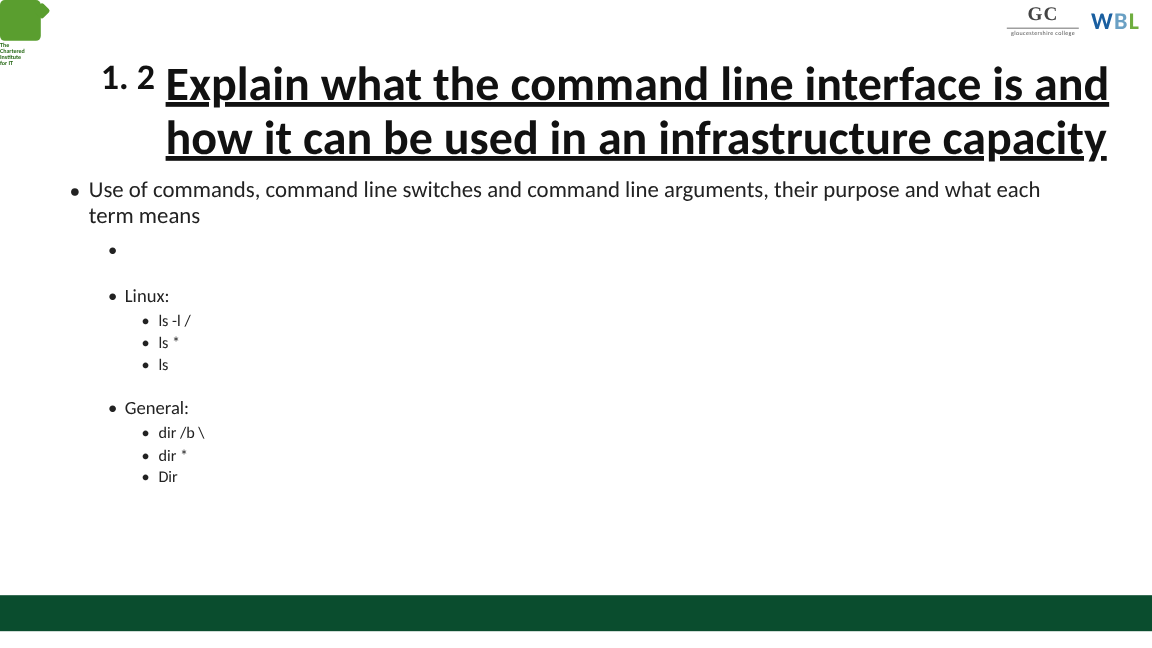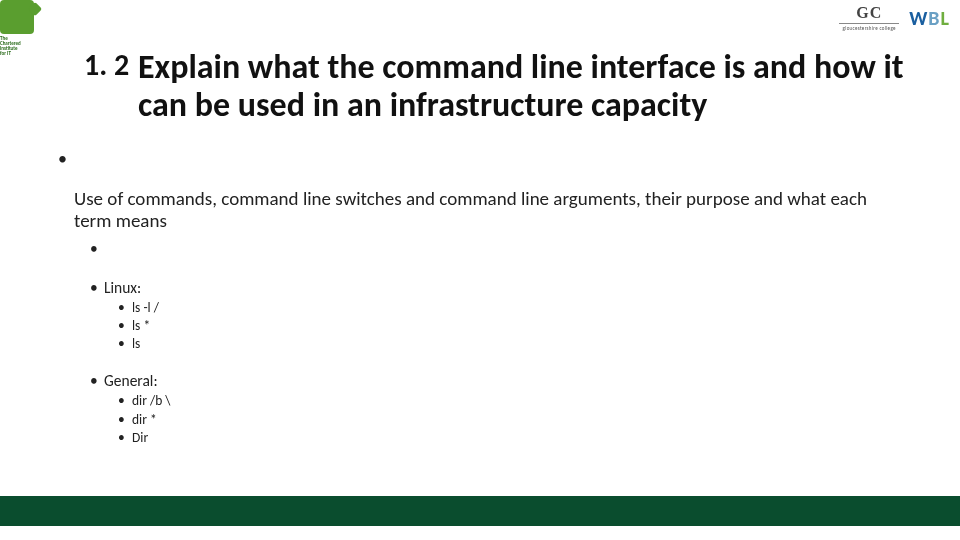--- a/index.html
+++ b/index.html
@@ -15,26 +15,26 @@
   .gc-logo .gc { font-family: Georgia, "Times New Roman", serif; font-size:16px; font-weight:700; color:#444; letter-spacing:1px; }
   .gc-logo .sub { font-size:5px; color:#555; letter-spacing:0.3px; }
   .gc-logo .line { width:60px; height:1px; background:#888; margin:1px 0; }
   .wbl-logo { display:flex; font-weight:800; font-size:20px; letter-spacing:1px; }
   .wbl-logo .w { color:#1a5fa0; }
   .wbl-logo .b { color:#6aa0c4; }
   .wbl-logo .l { color:#6fae3f; }
 
   .title-block { position:absolute; top:48px; left:38px; right:24px; display:flex;margin-left:46px; }
   .title-num { font-size:30px; font-weight:700; color:#111; width:54px; flex:none; line-height:1.12; }
-  .title-text { font-size:34px; font-weight:700; color:#111; line-height:1.12; }
+  .title-text { font-size:40px; font-weight:700; color:#111; line-height:1.12;text-decoration:underline; }
 
   .content { position:absolute; top:148px; left:58px; right:60px; font-size:18px; color:#222; }
   .b1 { display:flex; margin-bottom:4px; }
   .b1 .dot { width:16px; flex:none; }
-  .b1 .txt { font-size:19px; line-height:1.18;margin-top:40px; }
+  .b1 .txt { font-size:19px; line-height:1.18; }
   .sub1 { margin-left:32px; margin-top:6px; }
   .b2 { display:flex; font-size:15.5px; margin-bottom:20px; }
   .b2 .dot { width:14px; flex:none; }
   .b2.tight { margin-bottom:2px; }
   .b3wrap { margin-left:28px; margin-top:2px; margin-bottom:18px; }
   .b3 { display:flex; font-size:13.5px; line-height:1.35; }
   .b3 .dot { width:14px; flex:none; }
 
   .footer-bar { position:absolute; left:0; right:0; bottom:14px; height:30px; background:#0a4d2e; }
 </style>

